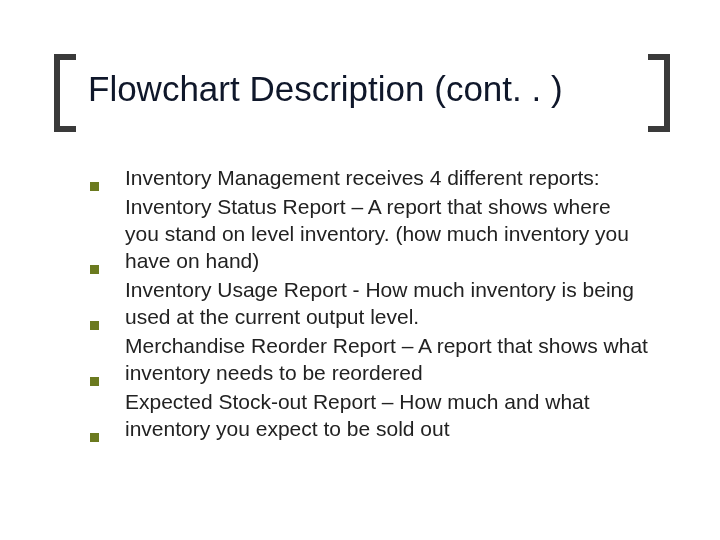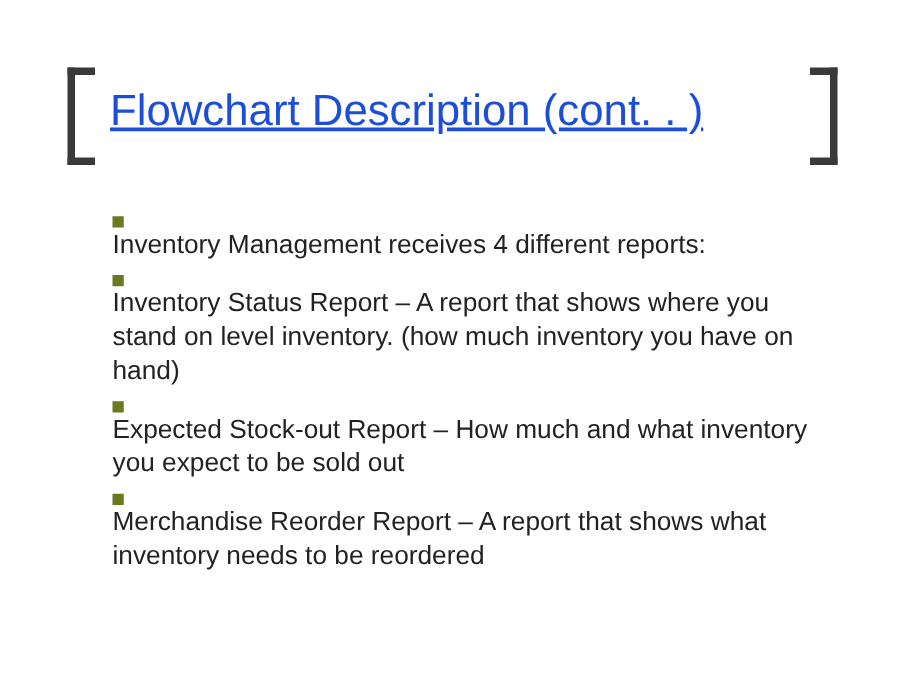--- a/index.html
+++ b/index.html
@@ -37,36 +37,34 @@
   .bracket.right .bar.t { right: 0; top: 0; width: 22px; height: 6px; }
   .bracket.right .bar.b { right: 0; bottom: 0; width: 22px; height: 6px; }
 
   .title {
     position: absolute;
     left: 88px;
     top: 70px;
     right: 90px;
     font-size: 35px;
     line-height: 1.1;
-    color: #1d4ed8;
+    color: #0f172a;
     font-weight: 400;
-    text-decoration: underline;
   }
 
   .body {
     position: absolute;
     left: 90px;
     right: 70px;
     top: 164px;
   }
   .item {
     display: flex;
-    align-items: flex-start;
+    align-items: flex-end;
     margin-bottom: 2px;
-    flex-direction: column;
   }
   .bullet {
     flex: 0 0 auto;
     width: 9px;
     height: 9px;
     background: #6b7a1f; 
     margin-top: 9px;
     margin-right: 26px;
   }
   .text {
@@ -98,21 +96,25 @@
     <div class="item">
       <div class="bullet"></div>
       <div class="text">Inventory Management receives 4 different reports:</div>
     </div>
     <div class="item">
       <div class="bullet"></div>
       <div class="text">Inventory Status Report – A report that shows where you stand on level inventory. (how much inventory you have on hand)</div>
     </div>
     <div class="item">
       <div class="bullet"></div>
-      <div class="text">Expected Stock-out Report – How much and what inventory you expect to be sold out</div>
+      <div class="text">Inventory Usage Report - How much inventory is being used at the current output level.</div>
     </div>
     <div class="item">
       <div class="bullet"></div>
       <div class="text">Merchandise Reorder Report – A report that shows what inventory needs to be reordered</div>
+    </div>
+    <div class="item">
+      <div class="bullet"></div>
+      <div class="text">Expected Stock-out Report – How much and what inventory you expect to be sold out</div>
     </div>
   </div>
 
 </div>
 
 </body></html>

